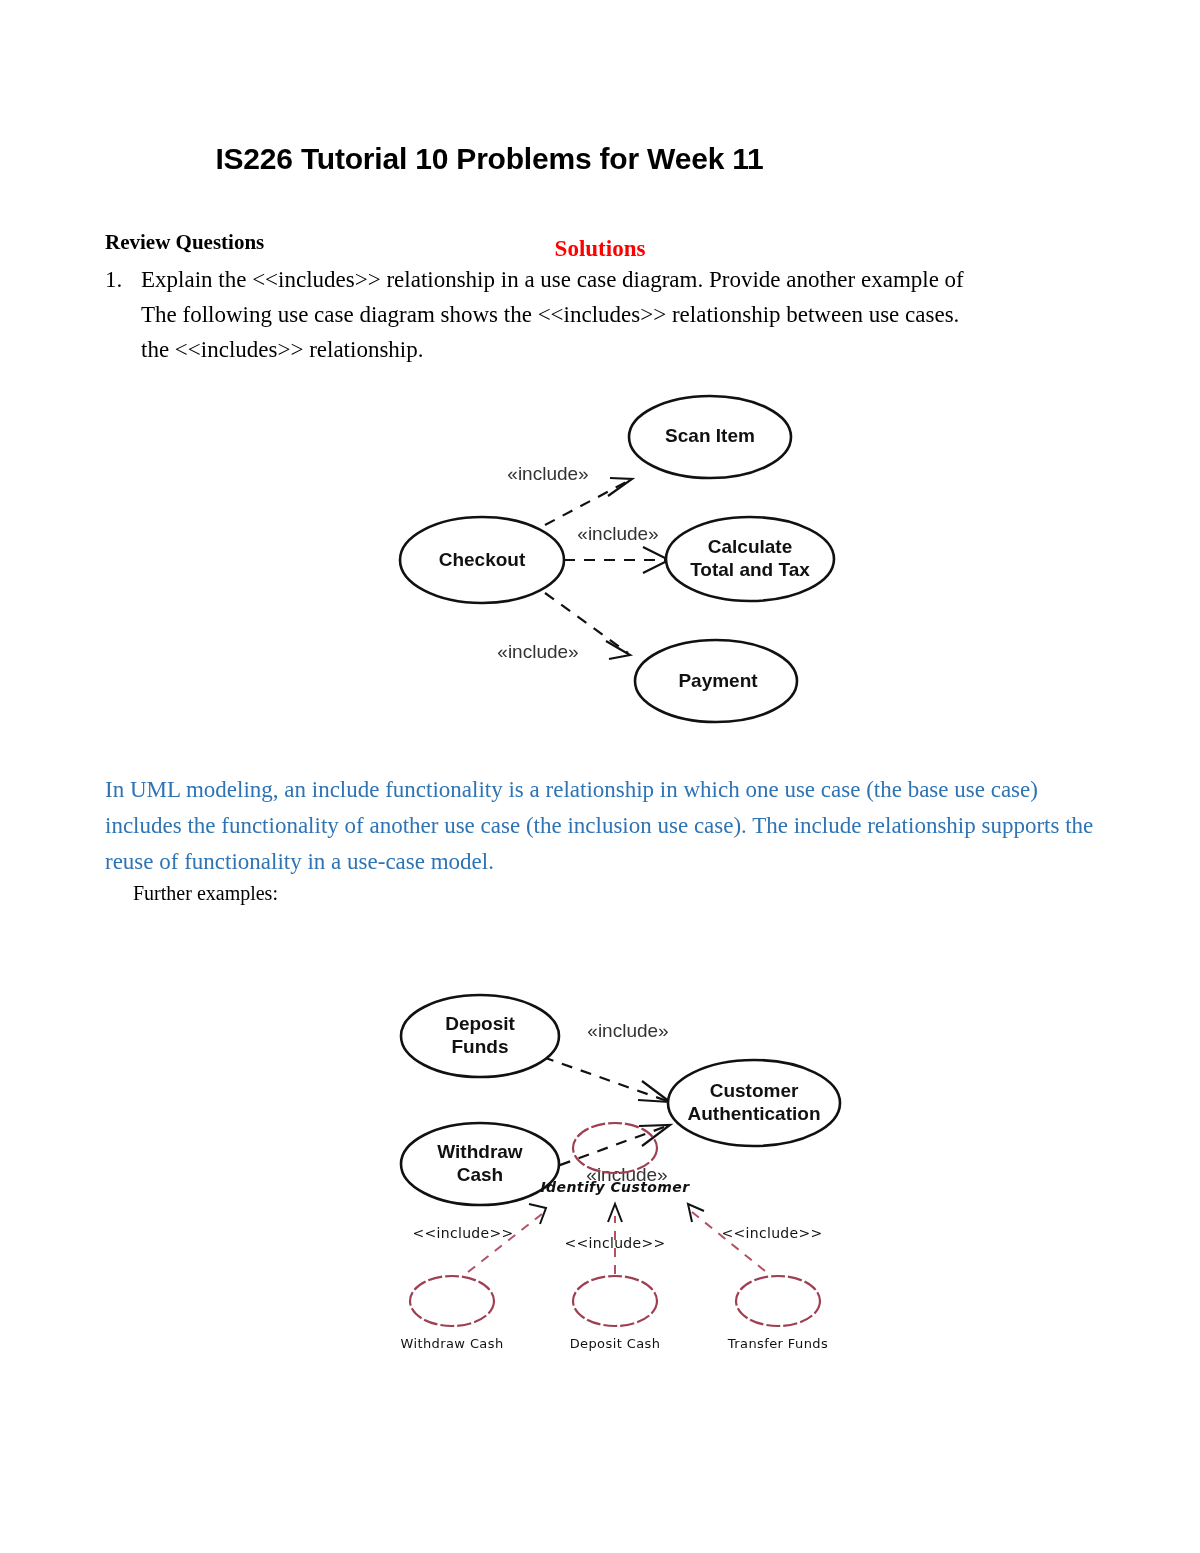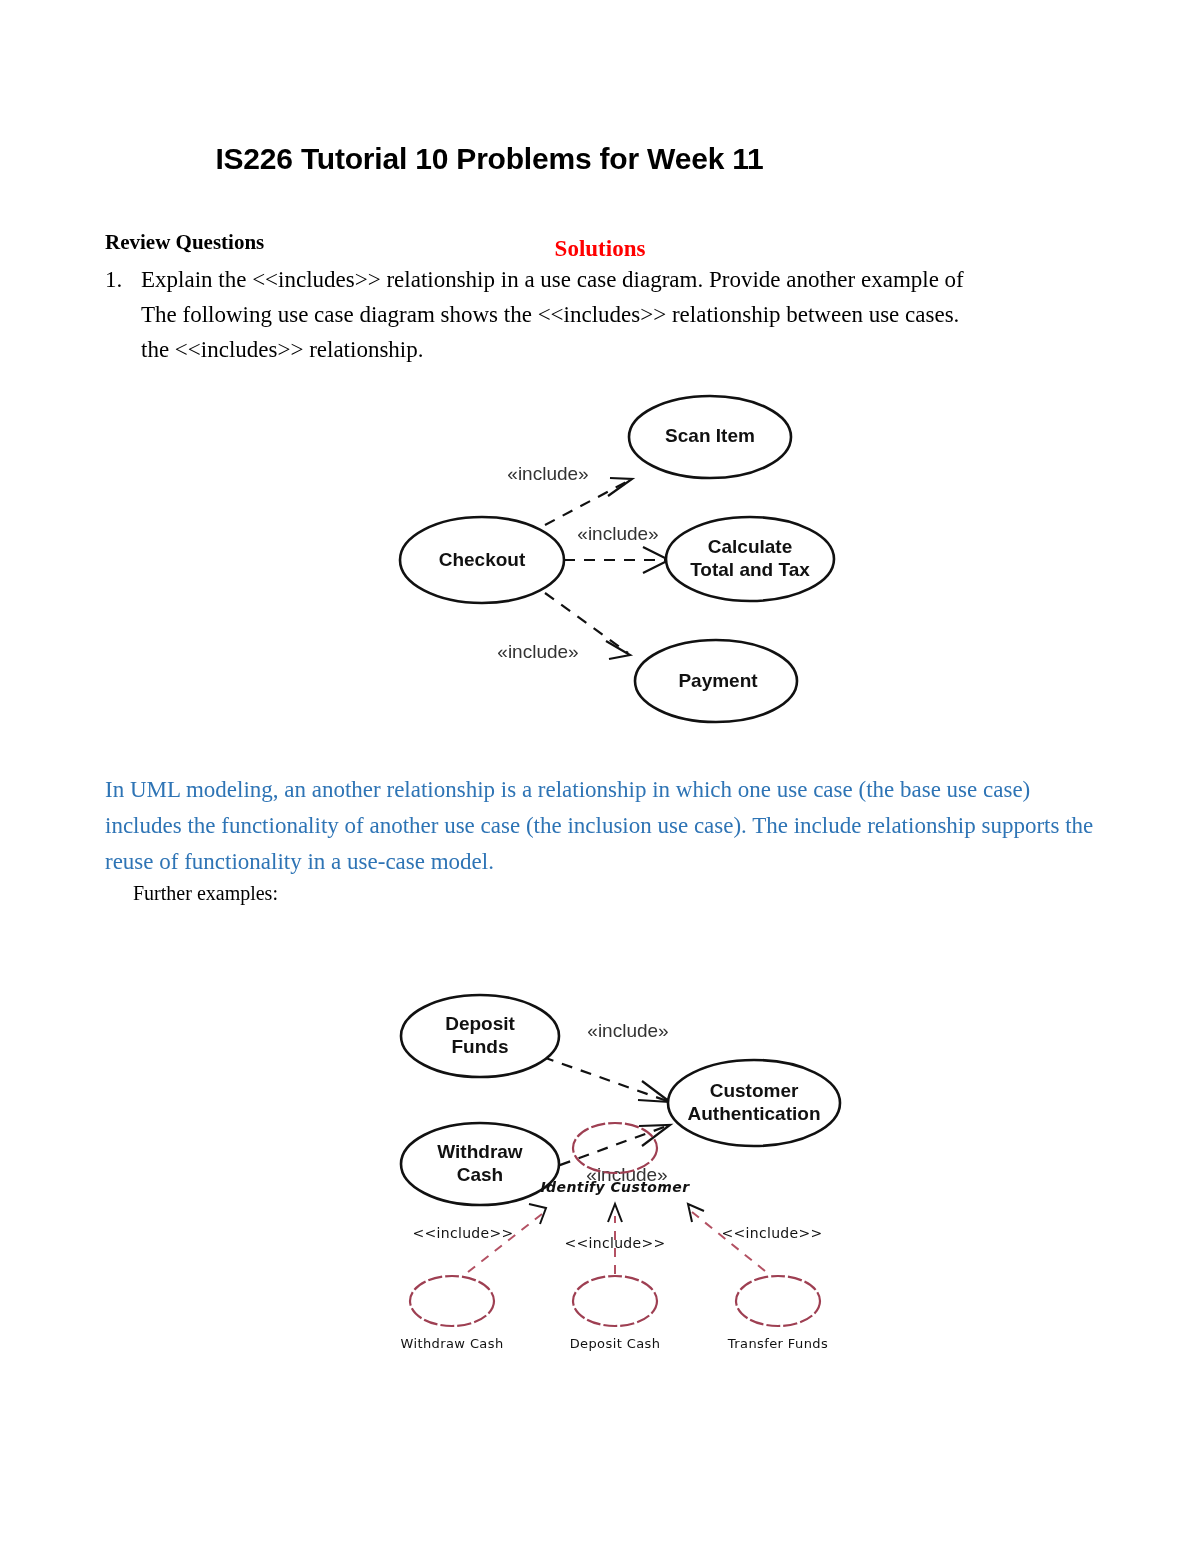--- a/index.html
+++ b/index.html
@@ -228,21 +228,21 @@
 
       <ellipse class="uc-ellipse" cx="336" cy="306" rx="81" ry="41"></ellipse>
       <text class="uc-label" x="338" y="307">Payment</text>
 
       <text class="stereotype" x="168" y="100">«include»</text>
       <text class="stereotype" x="238" y="160">«include»</text>
       <text class="stereotype" x="158" y="278">«include»</text>
     </svg>
   </div>
 
-  <div class="answer-para">In UML modeling, an another relationship is a relationship in which one use case (the base use case) includes the functionality of another use case (the inclusion use case). The include relationship supports the reuse of functionality in a use-case model.</div>
+  <div class="answer-para">In UML modeling, an include functionality is a relationship in which one use case (the base use case) includes the functionality of another use case (the inclusion use case). The include relationship supports the reuse of functionality in a use-case model.</div>
 
   <div class="further-examples">Further examples:</div>
 
   <div class="diagram" id="diagram-atm">
     <svg width="470" height="230" viewBox="0 0 470 230">
 
       <path class="uc-link" d="M 163 83 L 287 127"></path>
       <path class="uc-arrowhead" d="M 262 107 L 290 128 L 258 126"></path>
 
       <path class="uc-link" d="M 161 198 L 287 152"></path>

